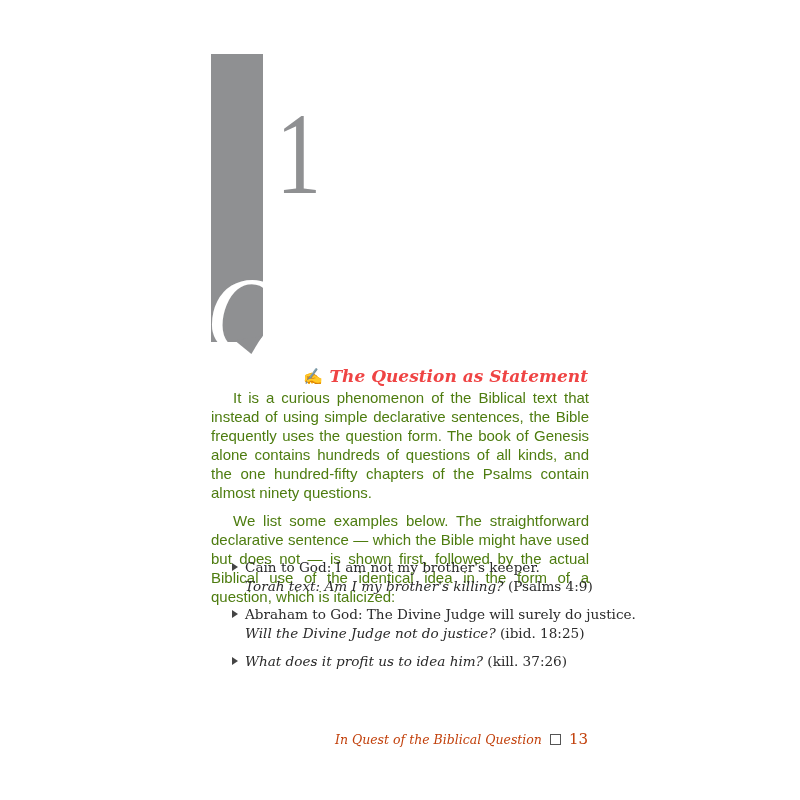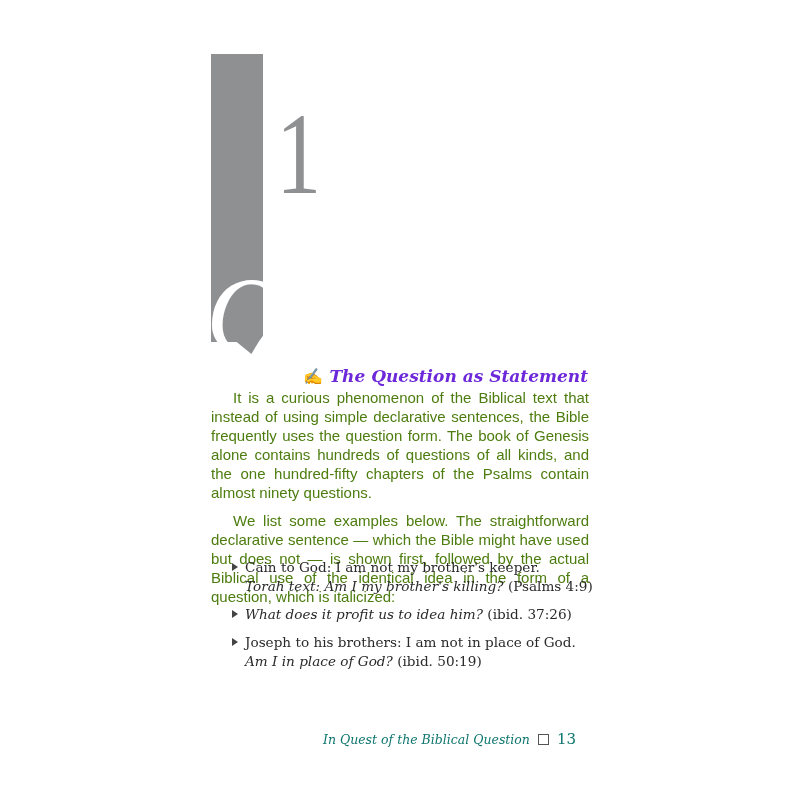--- a/index.html
+++ b/index.html
@@ -14,38 +14,38 @@
       font-style: italic; font-size: 108px; line-height: 1; color: #ffffff; }
     .q-tail { position: absolute; left: 236px; top: 338px; width: 0; height: 0;
       border-left: 14px solid transparent; border-right: 14px solid transparent; border-top: 16px solid #8f9092;
       transform: rotate(-10deg); }
 
     .chapter-title { position: absolute; left: 275px; top: 292px; font-family: "Liberation Serif", serif;
       font-variant: small-caps; font-size: 22px; line-height: 25px; color: #1e1e1e; letter-spacing: 0.3px; }
     .chapter-title .line { display: block; white-space: nowrap; }
 
     .subheading { position: absolute; right: 212px; top: 365px; font-family: "DejaVu Serif", serif;
-      font-weight: bold; font-style: italic; font-size: 17px; line-height: 22px; white-space: nowrap; color: #6d28d9; }
+      font-weight: bold; font-style: italic; font-size: 17px; line-height: 22px; white-space: nowrap; color: #ef4444; }
     .subheading .hand { font-style: normal; font-weight: normal; margin-right: 6px; font-size: 16px; }
 
     .body-text { position: absolute; left: 211px; top: 388px; width: 378px; font-family: Liberation Sans, sans-serif;
       font-size: 15px; line-height: 19.1px; color: #4d7c0f; }
     .body-text p { margin: 0; text-align: justify; text-indent: 22px; }
     .body-text p + p { margin-top: 8px; }
 
     .examples { position: absolute; left: 230px; top: 558px; width: 370px; margin: 0; padding: 0; list-style: none;
       font-family: "DejaVu Serif", serif; font-size: 13.6px; line-height: 19.1px; color: #2a2a2a; }
     .examples li { position: relative; padding-left: 15px; margin-bottom: 9px; white-space: nowrap; }
     .examples .bullet { position: absolute; left: 2px; top: 5px; width: 0; height: 0;
       border-top: 4px solid transparent; border-bottom: 4px solid transparent; border-left: 6px solid #444; }
     .examples .stmt, .examples .quote-line { display: block; }
     .examples .q { font-style: italic; }
 
-    .footer { position: absolute; right: 224px; top: 730px; font-family: "DejaVu Serif", serif;
-      font-size: 12.5px; line-height: 18px; white-space: nowrap; color: #0f766e; }
+    .footer { position: absolute; right: 212px; top: 730px; font-family: "DejaVu Serif", serif;
+      font-size: 12.5px; line-height: 18px; white-space: nowrap; color: #c2410c; }
     .footer .running { font-style: italic; }
     .footer .box { display: inline-block; width: 9px; height: 9px; border: 1px solid #555; margin: 0 8px 0 8px; vertical-align: -1px; }
     .footer .pnum { font-size: 15px; }
   </style>
 </head>
 <body>
 
 <div class="page">
 
   <div class="gray-bar"></div>
@@ -64,26 +64,26 @@
   </div>
 
   <ul class="examples">
     <li>
       <span class="bullet"></span>
       <span class="stmt">Cain to God: I am not my brother's keeper.</span>
       <span class="quote-line"><span class="q">Torah text: Am I my brother's killing?</span> <span>(Psalms 4:9)</span></span>
     </li>
     <li>
       <span class="bullet"></span>
-      <span class="quote-line"><span class="q">What does it profit us to idea him?</span> <span>(ibid. 37:26)</span></span>
+      <span class="stmt">Abraham to God: The Divine Judge will surely do justice.</span>
+      <span class="quote-line"><span class="q">Will the Divine Judge not do justice?</span> <span>(ibid. 18:25)</span></span>
     </li>
     <li>
       <span class="bullet"></span>
-      <span class="stmt">Joseph to his brothers: I am not in place of God.</span>
-      <span class="quote-line"><span class="q">Am I in place of God?</span> <span>(ibid. 50:19)</span></span>
+      <span class="quote-line"><span class="q">What does it profit us to idea him?</span> <span>(kill. 37:26)</span></span>
     </li>
   </ul>
 
   <div class="footer">
     <span class="running">In Quest of the Biblical Question</span><span class="box"></span><span class="pnum">13</span>
   </div>
 
 </div>
 
 </body></html>

